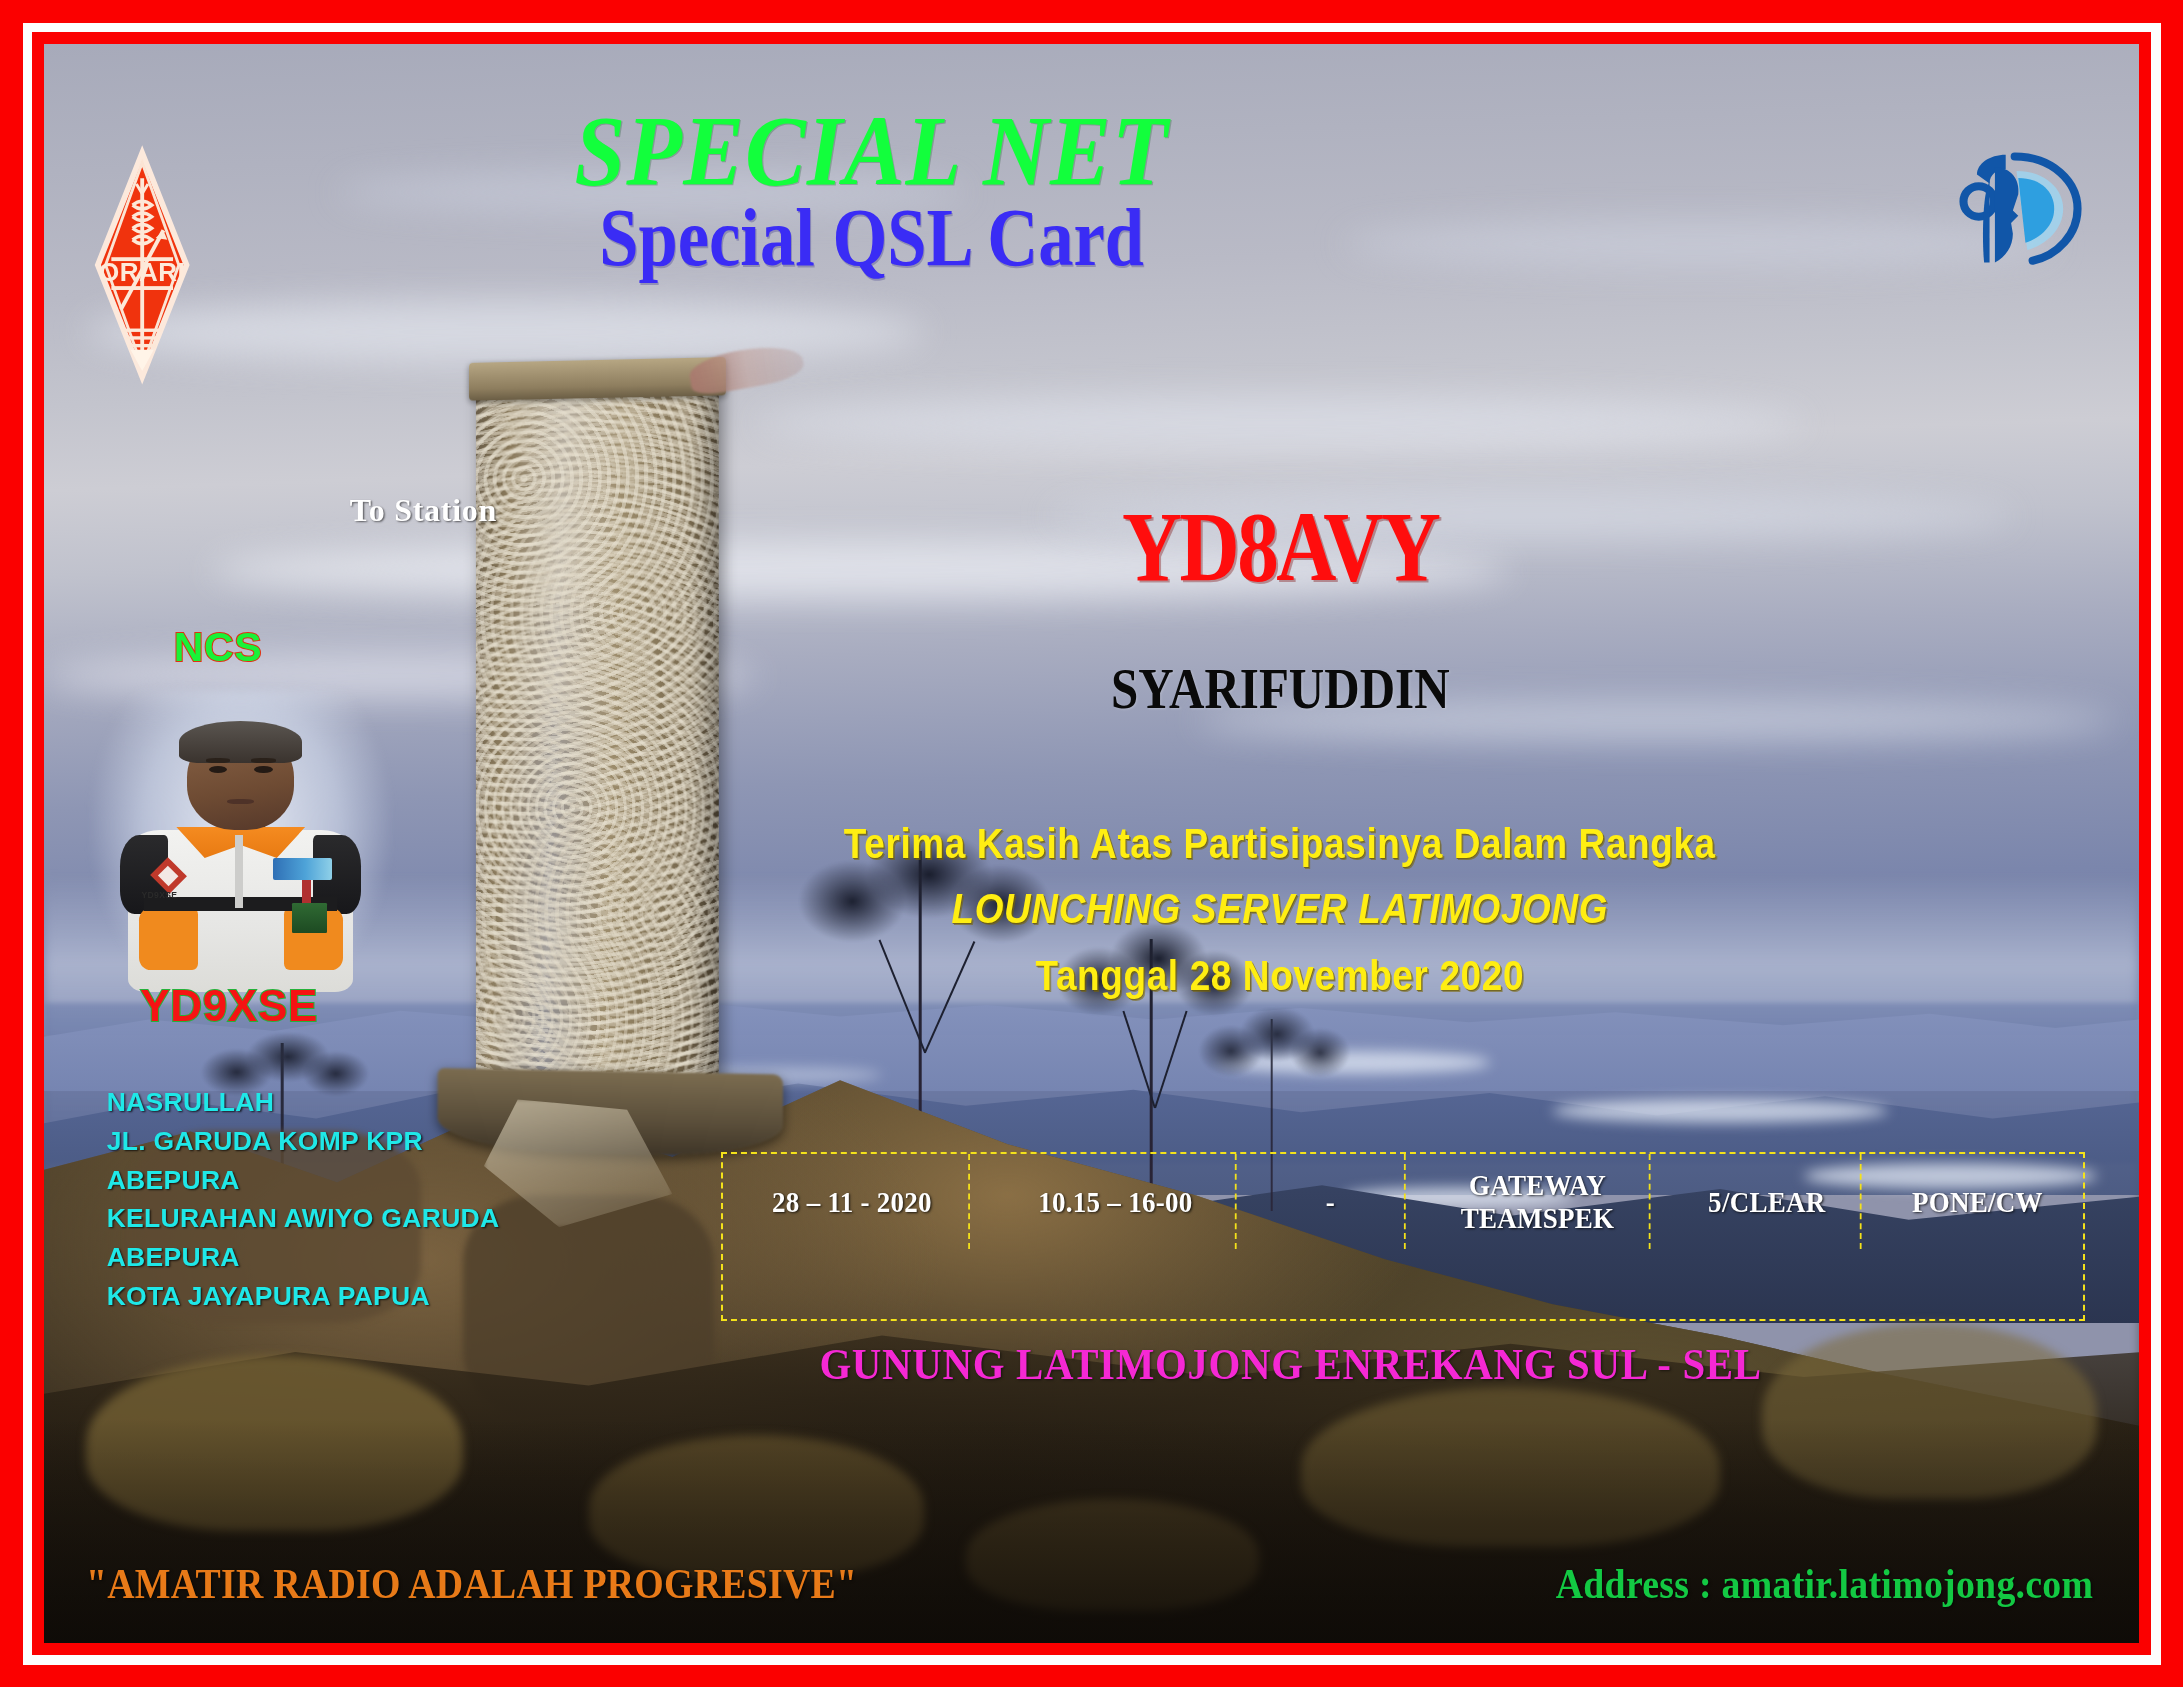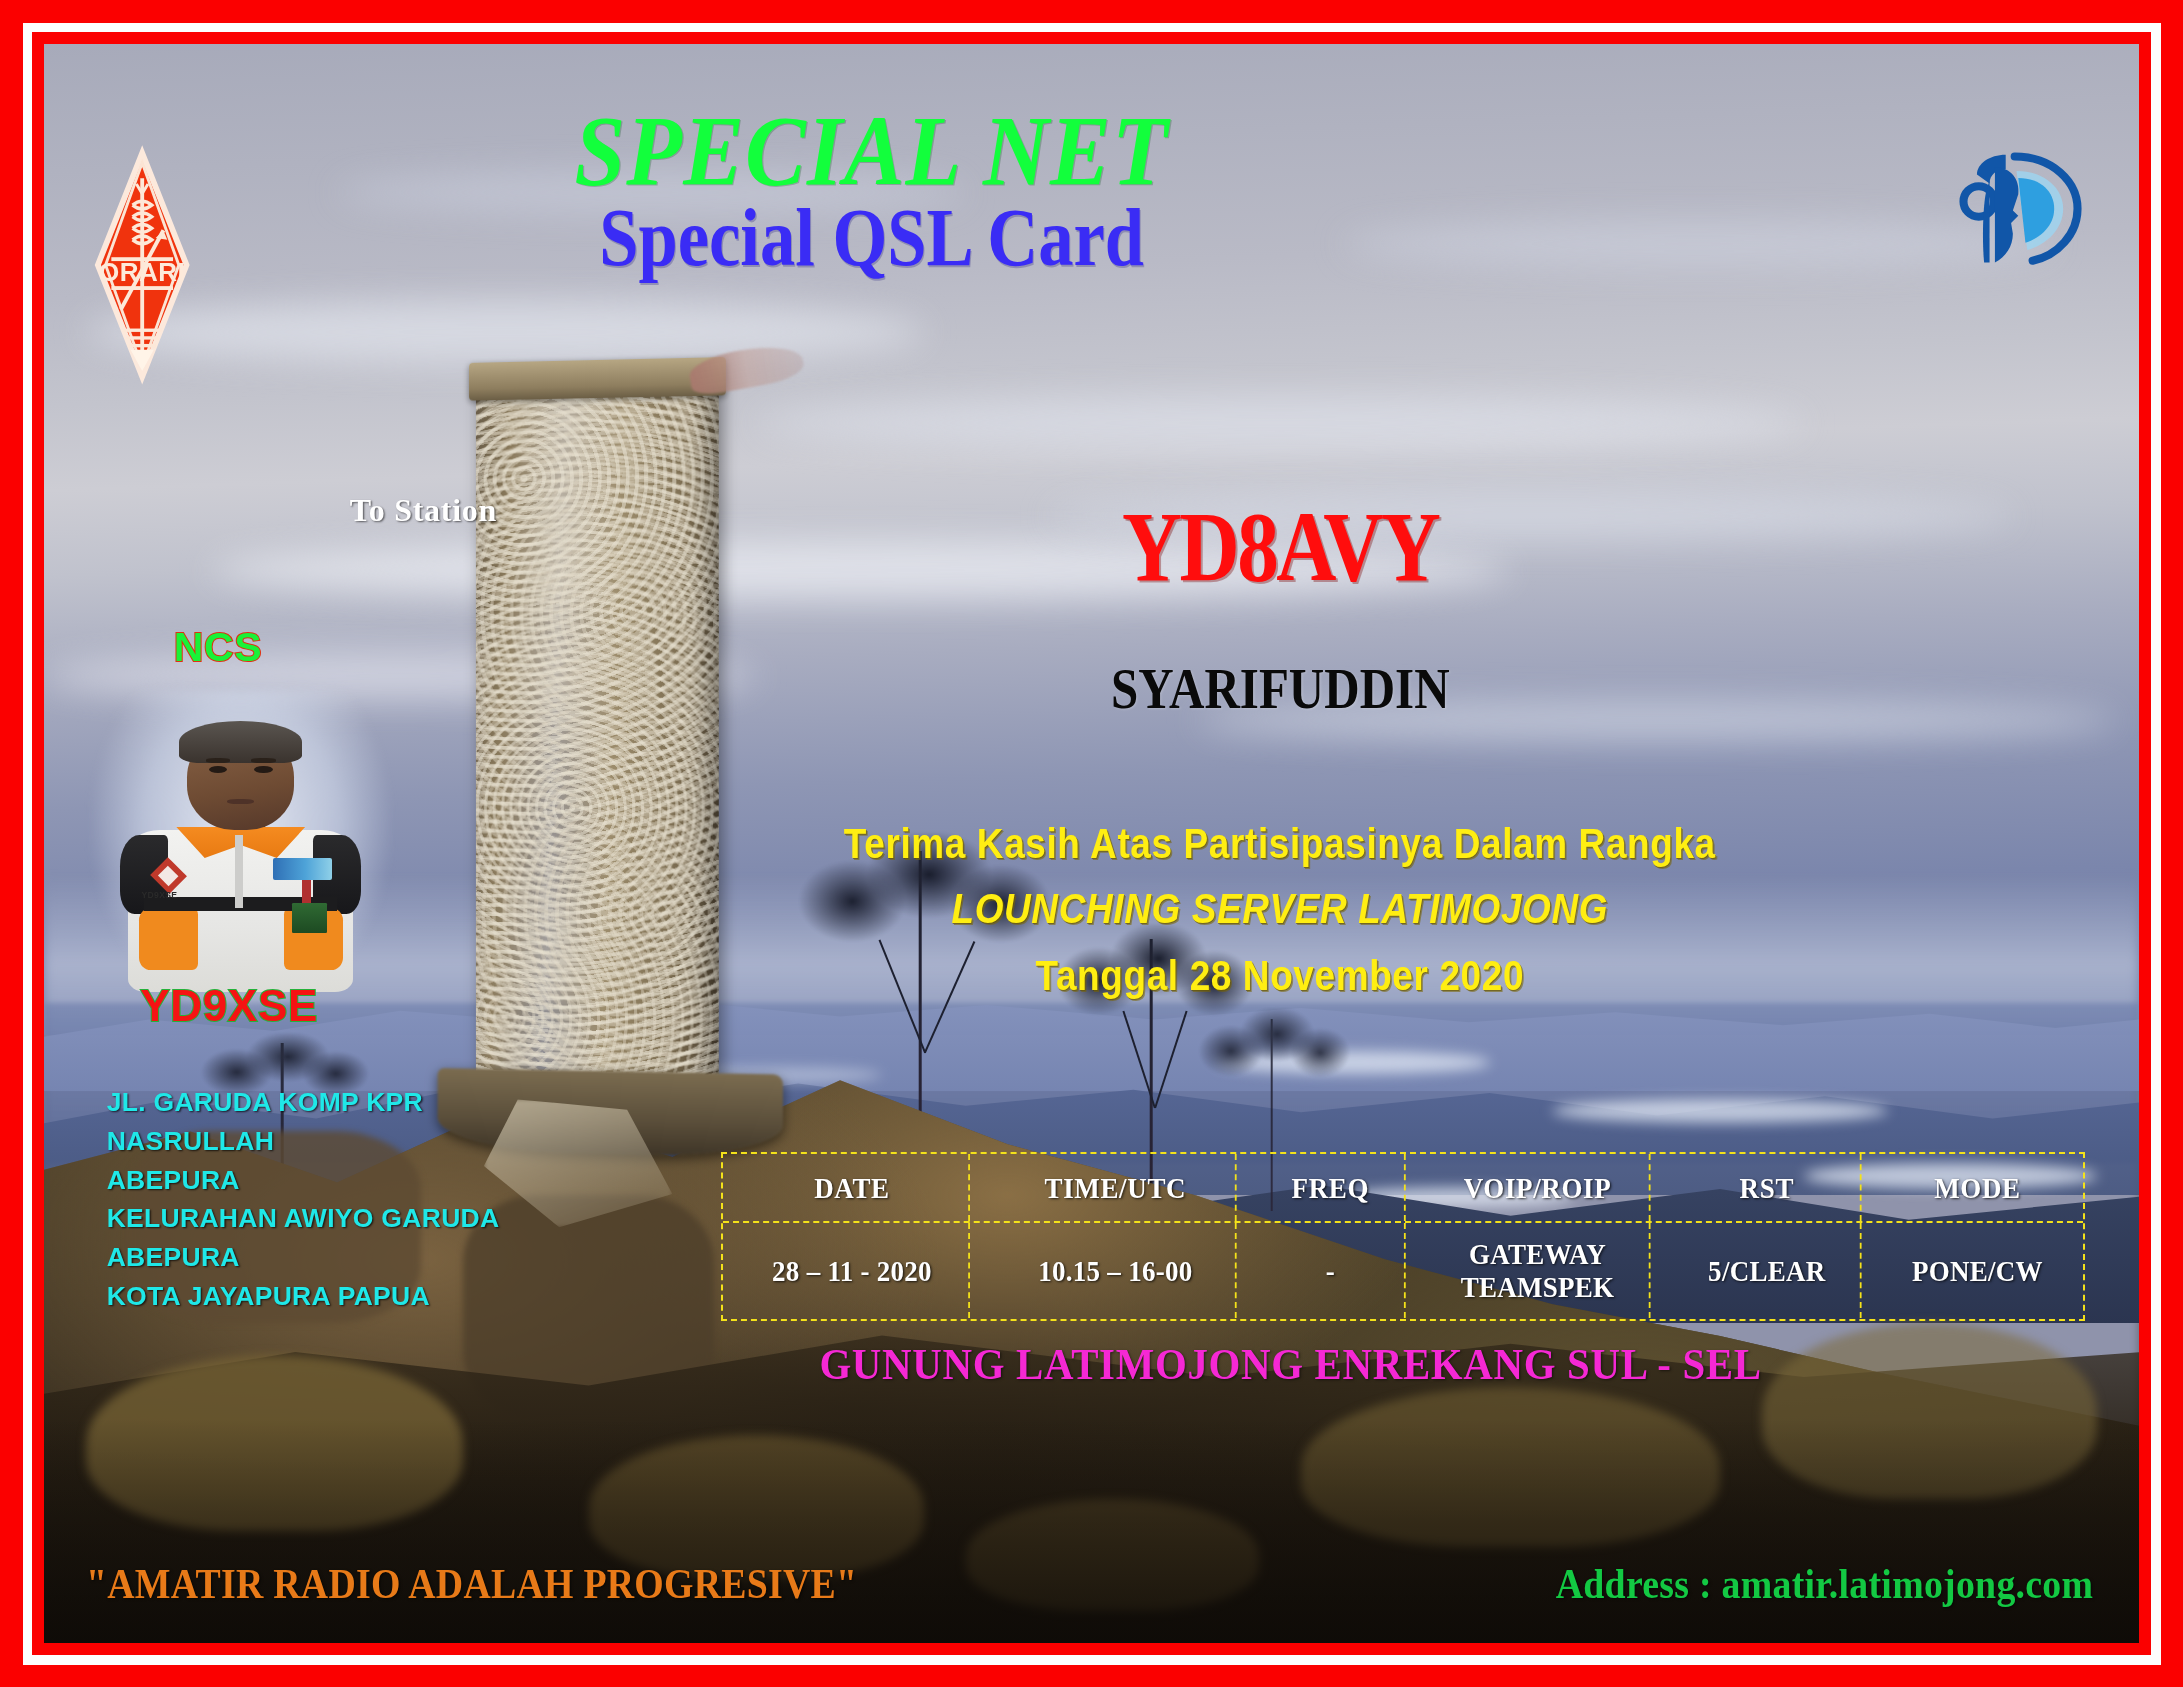--- a/index.html
+++ b/index.html
@@ -557,44 +557,36 @@
               </div>
             <div class="ph-callsign">YD9XSE</div>
             <div class="ph-badge2"></div>
             <div class="ph-lanyard"></div>
             <div class="ph-idcard"></div>
           </div>
 
           <div id="ncs-callsign">YD9XSE</div>
 
           <div id="address-block">
+            <div>NASRULLAH</div>
             <div>JL. GARUDA KOMP KPR</div>
-            <div>NASRULLAH</div>
             <div>ABEPURA</div>
             <div>KELURAHAN AWIYO GARUDA</div>
             <div>ABEPURA</div>
             <div>KOTA JAYAPURA PAPUA</div>
           </div>
 
           <div id="callsign-main">YD8AVY</div>
           <div id="operator-name">SYARIFUDDIN</div>
 
           <div id="thanks-line" class="yellow-line">Terima Kasih Atas Partisipasinya Dalam Rangka</div>
           <div id="event-line" class="yellow-line">LOUNCHING SERVER LATIMOJONG</div>
           <div id="date-line" class="yellow-line">Tanggal  28  November  2020</div>
 
           <div id="qso-table">
-            <div class="qso-row head">
-              <div class="qso-cell c-date">DATE</div>
-              <div class="qso-cell c-time">TIME/UTC</div>
-              <div class="qso-cell c-freq">FREQ</div>
-              <div class="qso-cell c-voip">VOIP/ROIP</div>
-              <div class="qso-cell c-rst">RST</div>
-              <div class="qso-cell c-mode">MODE</div>
-            </div>
             <div class="qso-row body">
               <div class="qso-cell c-date">28 – 11 - 2020</div>
               <div class="qso-cell c-time">10.15 – 16-00</div>
               <div class="qso-cell c-freq">-</div>
               <div class="qso-cell c-voip">
                 <span>
                   <span>GATEWAY</span><br>
                   <span>TEAMSPEK</span>
                 </span>
               </div>

